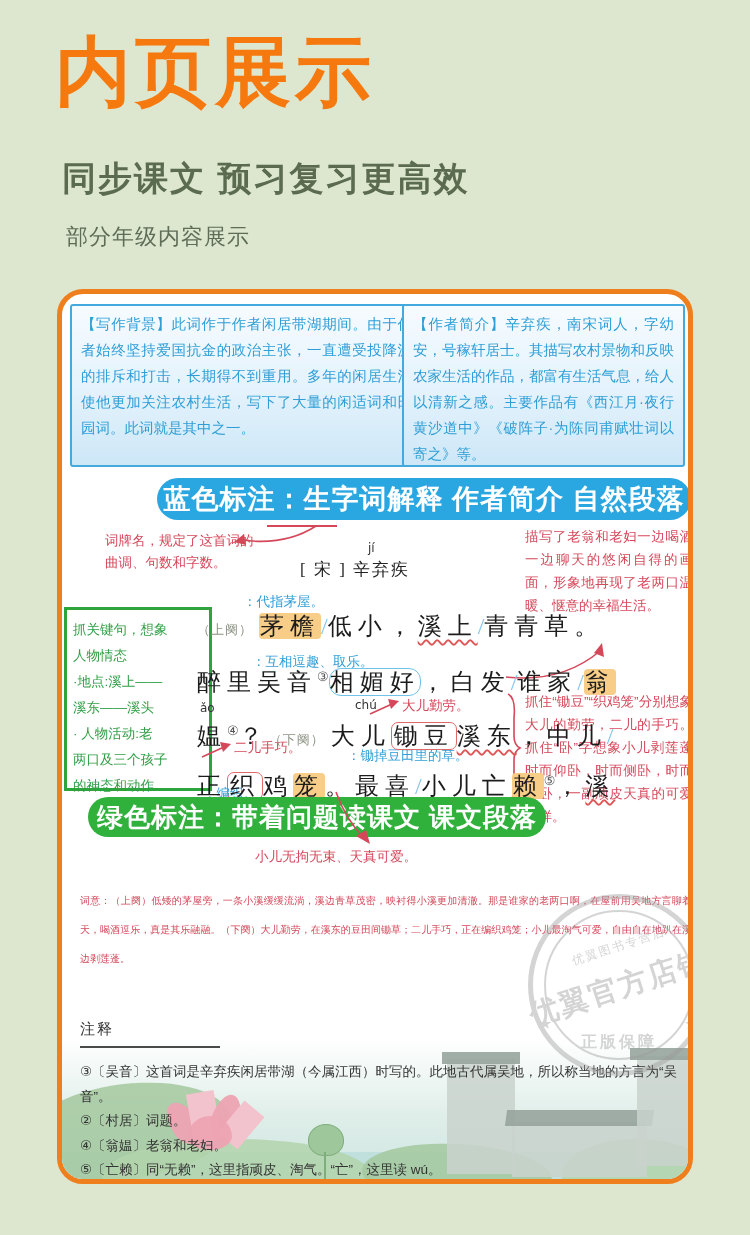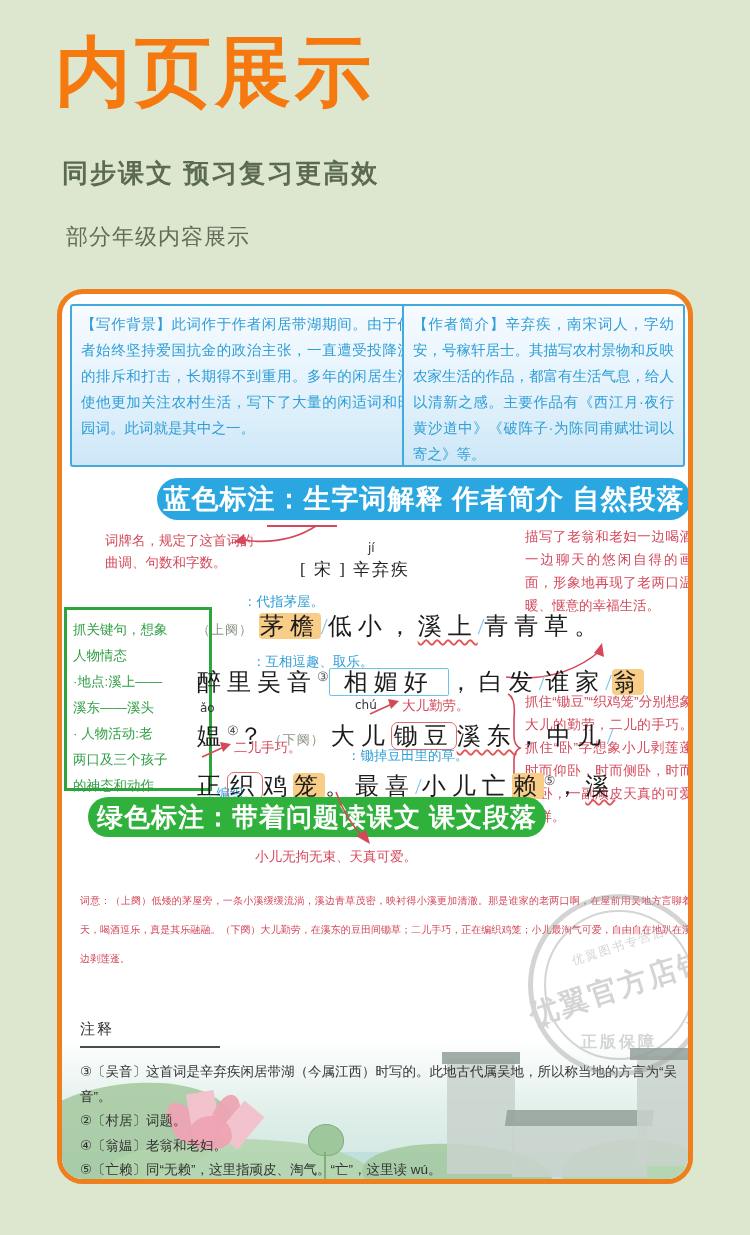--- a/index.html
+++ b/index.html
@@ -4,21 +4,21 @@
 <style>
   html,body{margin:0;padding:0;}
   body{
     width:750px;height:1235px;position:relative;overflow:hidden;
     background:#dde7d0;
     font-family:"Liberation Sans","DejaVu Sans",sans-serif;
   }
   .abs{position:absolute;}
   
   .page-title{left:55px;top:22px;font-size:76px;font-weight:900;color:#f5790f;letter-spacing:4px;}
-  .page-subtitle{left:62px;top:156px;font-size:26px;font-weight:600;color:#5b6b50;letter-spacing:2px;text-align:right;}
+  .page-subtitle{left:62px;top:156px;font-size:34px;font-weight:600;color:#5b6b50;letter-spacing:2px;text-align:right;}
   .page-caption{left:66px;top:222px;font-size:22px;color:#5f6d57;letter-spacing:1px;}
   
   .card{left:57px;top:289px;width:636px;height:895px;background:#ffffff;
     border:5px solid #ee7f1c;border-radius:26px;box-sizing:border-box;overflow:hidden;}
   
   .info-box{box-sizing:border-box;border:2px solid #44aadd;border-radius:3px;
     background:linear-gradient(180deg,#f6fbff 0%,#e3f2fc 55%,#cde7f7 100%);
     color:#2f9ed6;font-size:14.5px;line-height:26px;padding:5px 9px;text-align:justify;}
   
   .banner{color:#fff;font-weight:bold;text-align:center;border-radius:21px;letter-spacing:1px;}
@@ -29,21 +29,21 @@
   .hw-red{color:#d4485a;}
   .hw-blue{color:#2f9ed6;}
   
   .green-box{box-sizing:border-box;border:3px solid #2ea43c;padding:7px 6px;width:148px;height:184px;
     color:#2f9e44;font-size:13.5px;line-height:26px;white-space:pre-line;background:#fff;}
   
   .poem-line{font-family:"Liberation Serif","DejaVu Serif",serif;font-size:24px;letter-spacing:6px;
     color:#1c1c1c;white-space:nowrap;z-index:3;}
   .poem-tag{font-size:13px;color:#8b9383;letter-spacing:1px;margin-right:6px;}
   .hl{background:#f8cd88;border-radius:4px;padding:0 1px;}
-  .box-blue{border:1.5px solid #6fc2e8;border-radius:2px;padding:0 14px;}
+  .box-blue{border:1.5px solid #6fc2e8;border-radius:12px;padding:0 0;}
   .box-red{border:1.5px solid #e06a6a;border-radius:7px;padding:0 2px;}
   .ul-red{border-bottom:2.5px solid #9e2f3d;}
   .wavy{text-decoration-line:underline;text-decoration-style:wavy;text-decoration-color:#e05555;
     text-decoration-thickness:1.5px;text-underline-offset:5px;}
   .slash{color:#86c5e9;letter-spacing:0;}
   .sup{font-size:13px;color:#555;vertical-align:9px;letter-spacing:0;}
   .pinyin{font-size:12px;color:#333;letter-spacing:0;font-family:"DejaVu Sans",sans-serif;z-index:3;}
   
   .right-para{width:168px;font-size:13.5px;line-height:23px;color:#d4485a;text-align:justify;}
   

